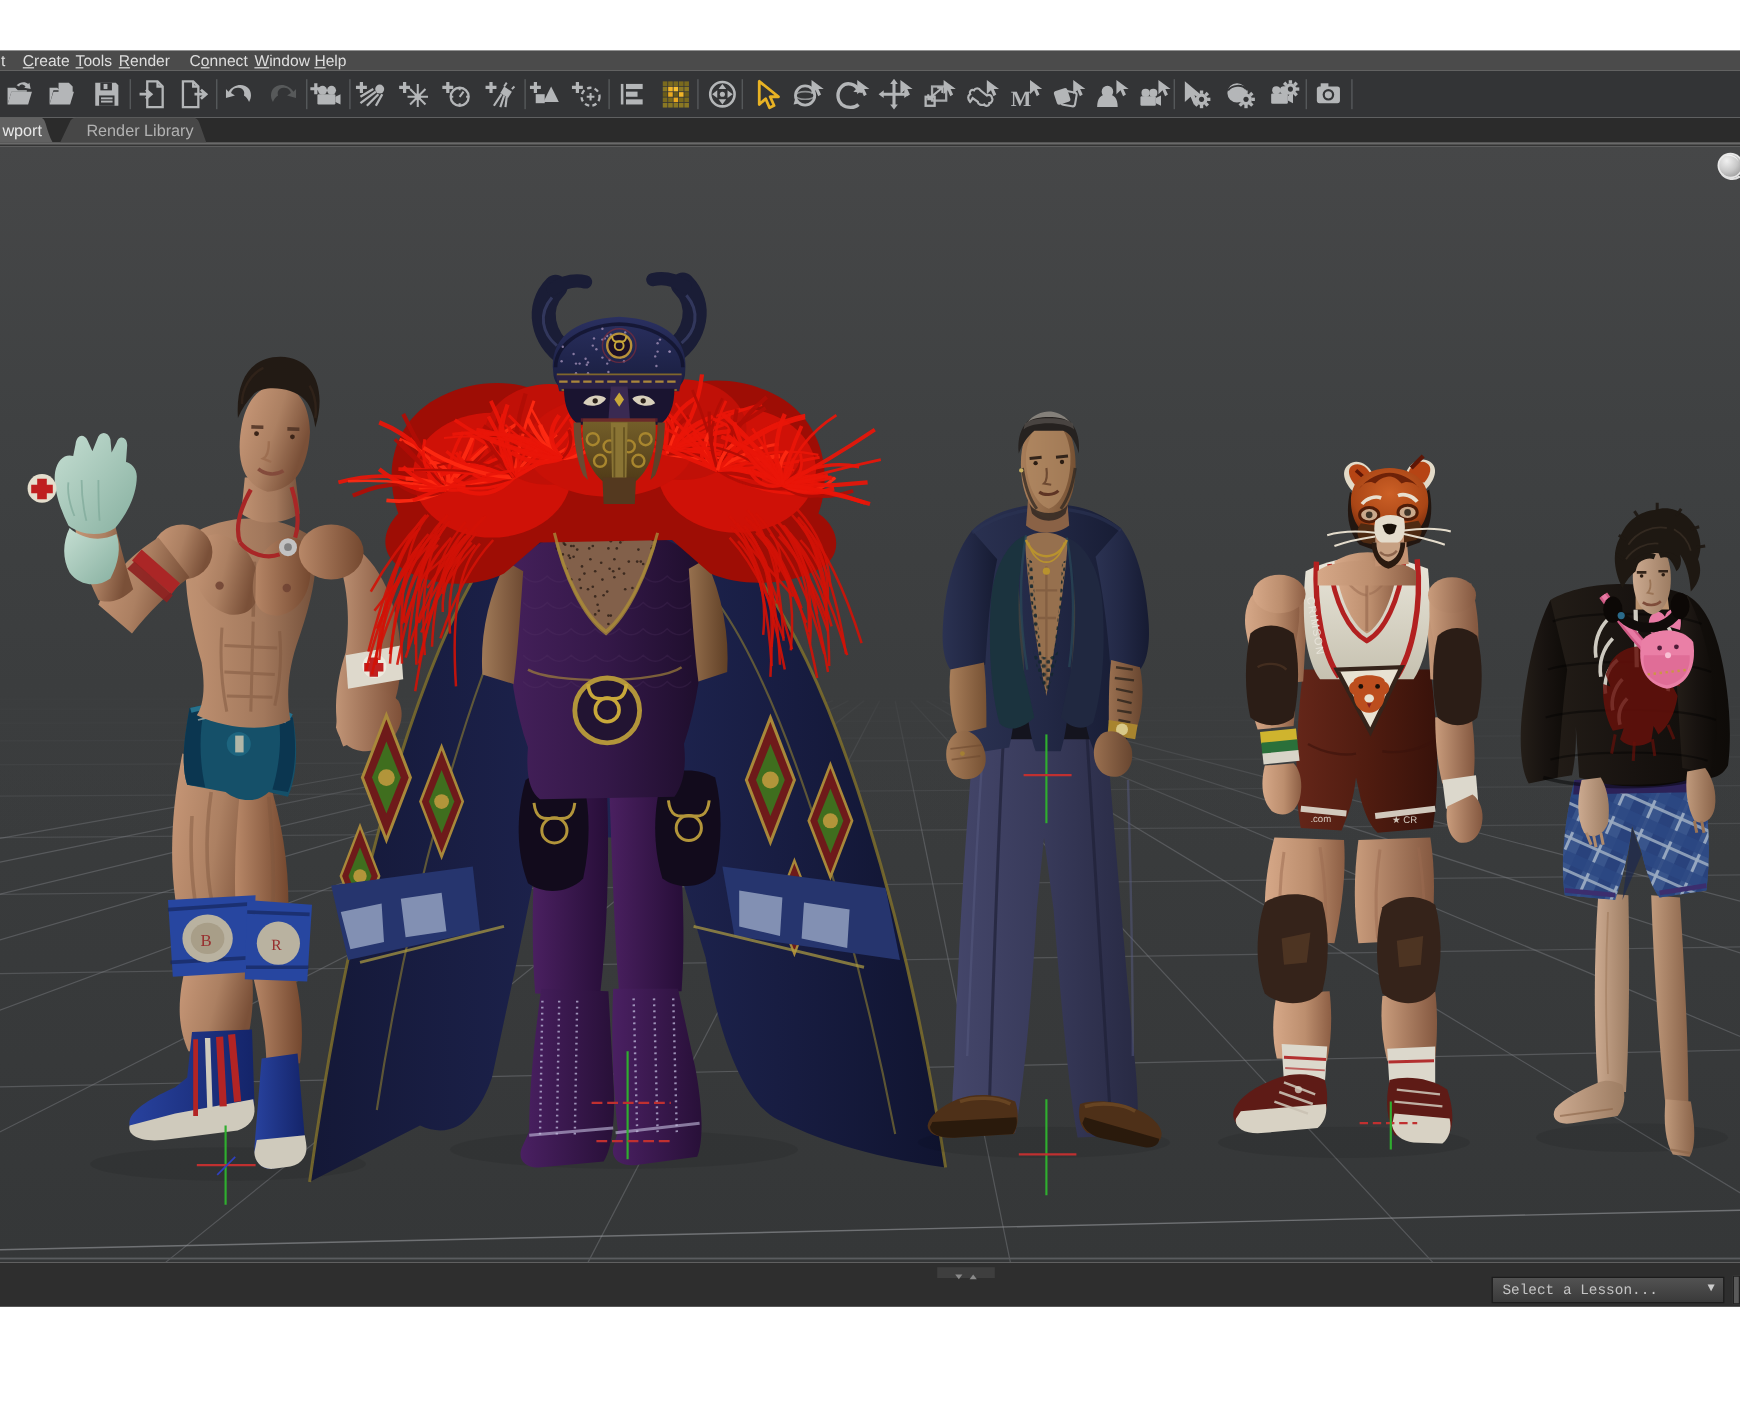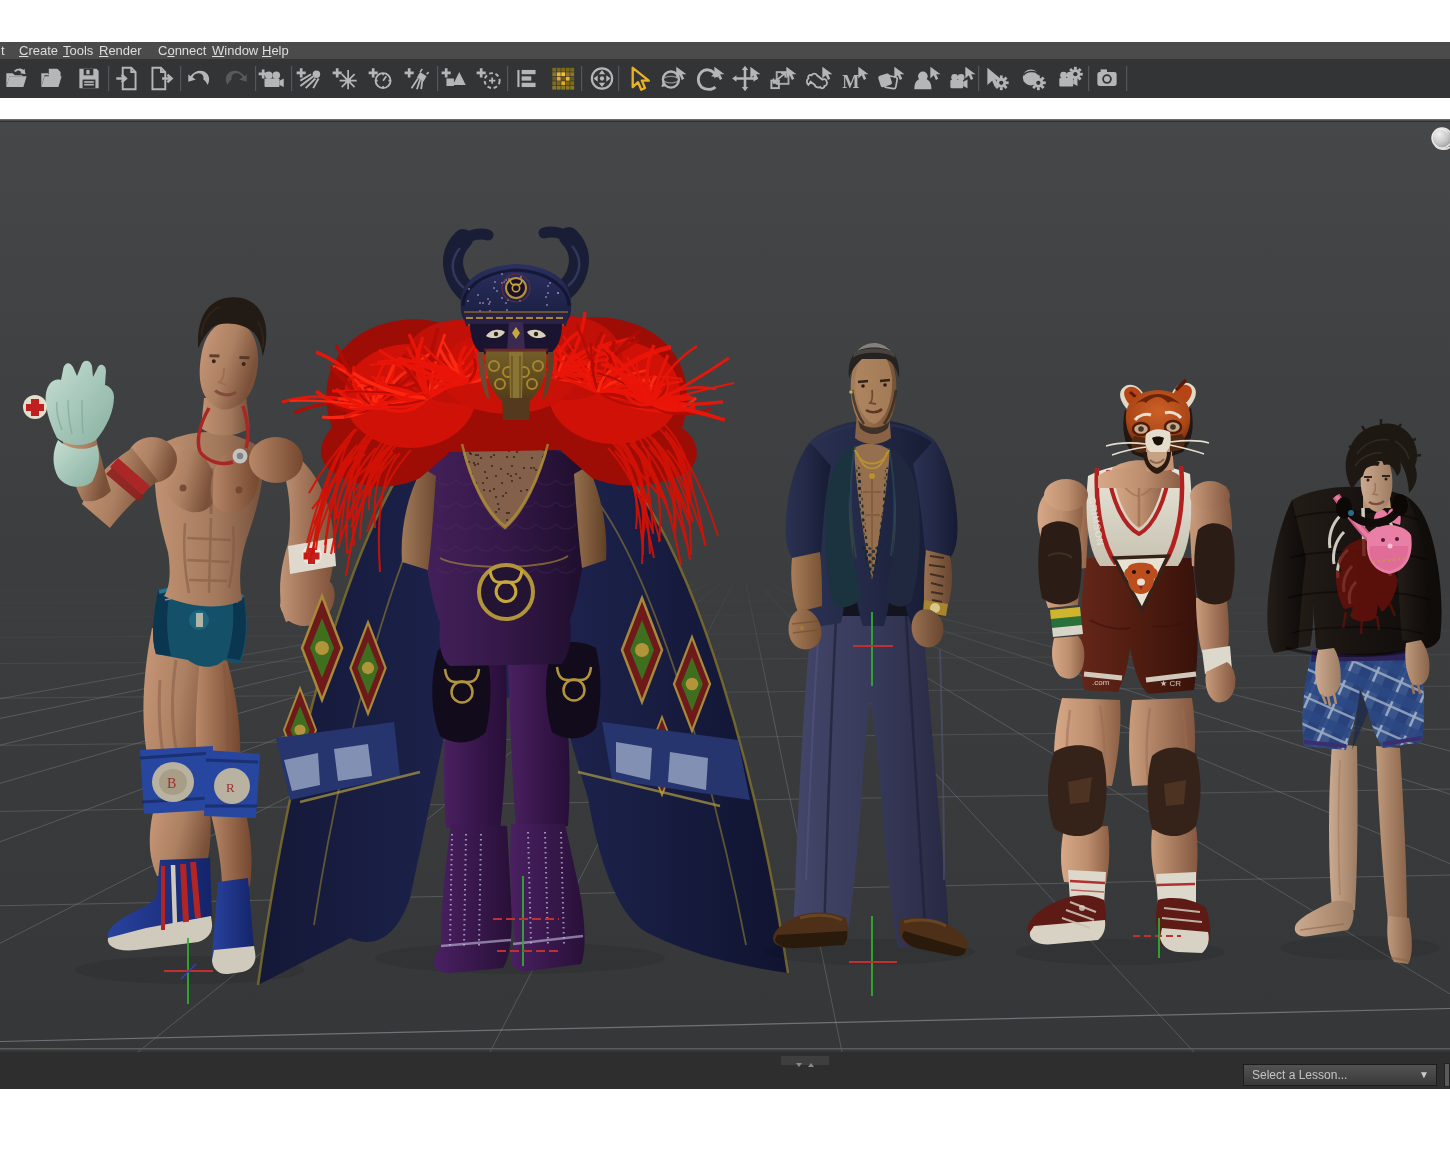--- a/index.html
+++ b/index.html
@@ -13,21 +13,21 @@
   #toolbar{position:absolute;left:0;top:59px;width:1450px;height:39px;background:#333436;}
   #tabbar{position:absolute;left:0;top:98px;width:1450px;height:21px;background:#2b2b2b;}
   #tabline{position:absolute;left:0;top:119px;width:1450px;height:3px;background:#4e4e4e;
            border-top:1px solid #6a6a6a;border-bottom:1px solid #2e2e2e;}
   #viewport{position:absolute;left:0;top:122px;width:1450px;height:930px;background:linear-gradient(180deg,#464748 0%,#3f4142 25%,#3a3c3d 55%,#353738 100%);}
   #botbar{position:absolute;left:0;top:1052px;width:1450px;height:37px;background:#2e2e2e;}
   #handle{position:absolute;left:781px;top:1056px;width:48px;height:9px;background:#3e3e3e;
           text-align:center;}
   #lesson{position:absolute;left:1243px;top:1064px;width:194px;height:22px;
           background:linear-gradient(#525252,#3a3a3a);border:1px solid #1c1c1c;
-          color:#c4c4c4;font-size:12px;line-height:20px;padding-left:8px;}
+          color:#c4c4c4;font-size:12px;line-height:20px;padding-left:8px;font-family:Liberation Mono, monospace;}
   #lesson .arr{position:absolute;right:7px;top:0px;color:#cccccc;font-size:10px;}
   #rbtn{position:absolute;left:1444px;top:1063px;width:6px;height:24px;background:#5a5a5a;border:1px solid #222;}
 </style>
 </head>
 <body>
 <div id="page">
   <div id="menubar">
     <span style="left:-2px;">it</span>
     <span style="left:19px;"><u>C</u>reate</span>
     <span style="left:63px;"><u>T</u>ools</span>
@@ -254,20 +254,28 @@
           <rect x="7.7" y="-9.3" width="2.6" height="2.6" fill="#b4b6b8" transform="rotate(315 9.0 -8.0)"></rect>
           <circle cx="5" cy="-4" r="2" fill="#333436"></circle>
         </g>
         <g transform="translate(1107,19.5) scale(1.07)">
           <rect x="-9" y="-6" width="18" height="13" rx="2" fill="#b4b6b8"></rect>
 <rect x="-6" y="-8.5" width="6" height="3" fill="#b4b6b8"></rect>
 <circle cx="0" cy="0.5" r="4.5" fill="#333436"></circle>
           <circle cx="0" cy="0.5" r="2.8" fill="#b4b6b8"></circle>
         </g>
       </svg>
+  </div>
+  <div id="tabbar">
+    <svg width="1450" height="21" style="position:absolute;left:0;top:0;">
+      <path d="M50,21 L58,4 C59,1.5 61,0 64,0 L160,0 C163,0 165,1.5 166,4 L172,21 Z" fill="#474747"></path>
+      <path d="M0,0 L33,0 C36,0 37,2 38,5 C39.5,10 41,16 44,21 L0,21 Z" fill="#616161"></path>
+      <text x="2" y="15.5" fill="#e8e8e8" font-size="13.5" font-family="Liberation Sans">wport</text>
+      <text x="72" y="15.5" fill="#b2b2b2" font-size="13.5" font-family="Liberation Sans">Render Library</text>
+    </svg>
   </div>
   <div id="tabline"></div>
   <div id="viewport">
     <svg id="vpsvg" width="1450" height="930" viewBox="0 122 1450 930">
       <line x1="641" y1="584" x2="-1974" y2="1052" stroke="#83858a" stroke-width="1" opacity="0.42"></line>
       <line x1="654" y1="584" x2="-1622" y2="1052" stroke="#83858a" stroke-width="1" opacity="0.42"></line>
       <line x1="667" y1="584" x2="-1270" y2="1052" stroke="#83858a" stroke-width="1" opacity="0.42"></line>
       <line x1="681" y1="584" x2="-918" y2="1052" stroke="#83858a" stroke-width="1" opacity="0.42"></line>
       <line x1="694" y1="584" x2="-566" y2="1052" stroke="#83858a" stroke-width="1" opacity="0.42"></line>
       <line x1="707" y1="584" x2="-214" y2="1052" stroke="#83858a" stroke-width="1" opacity="0.42"></line>

